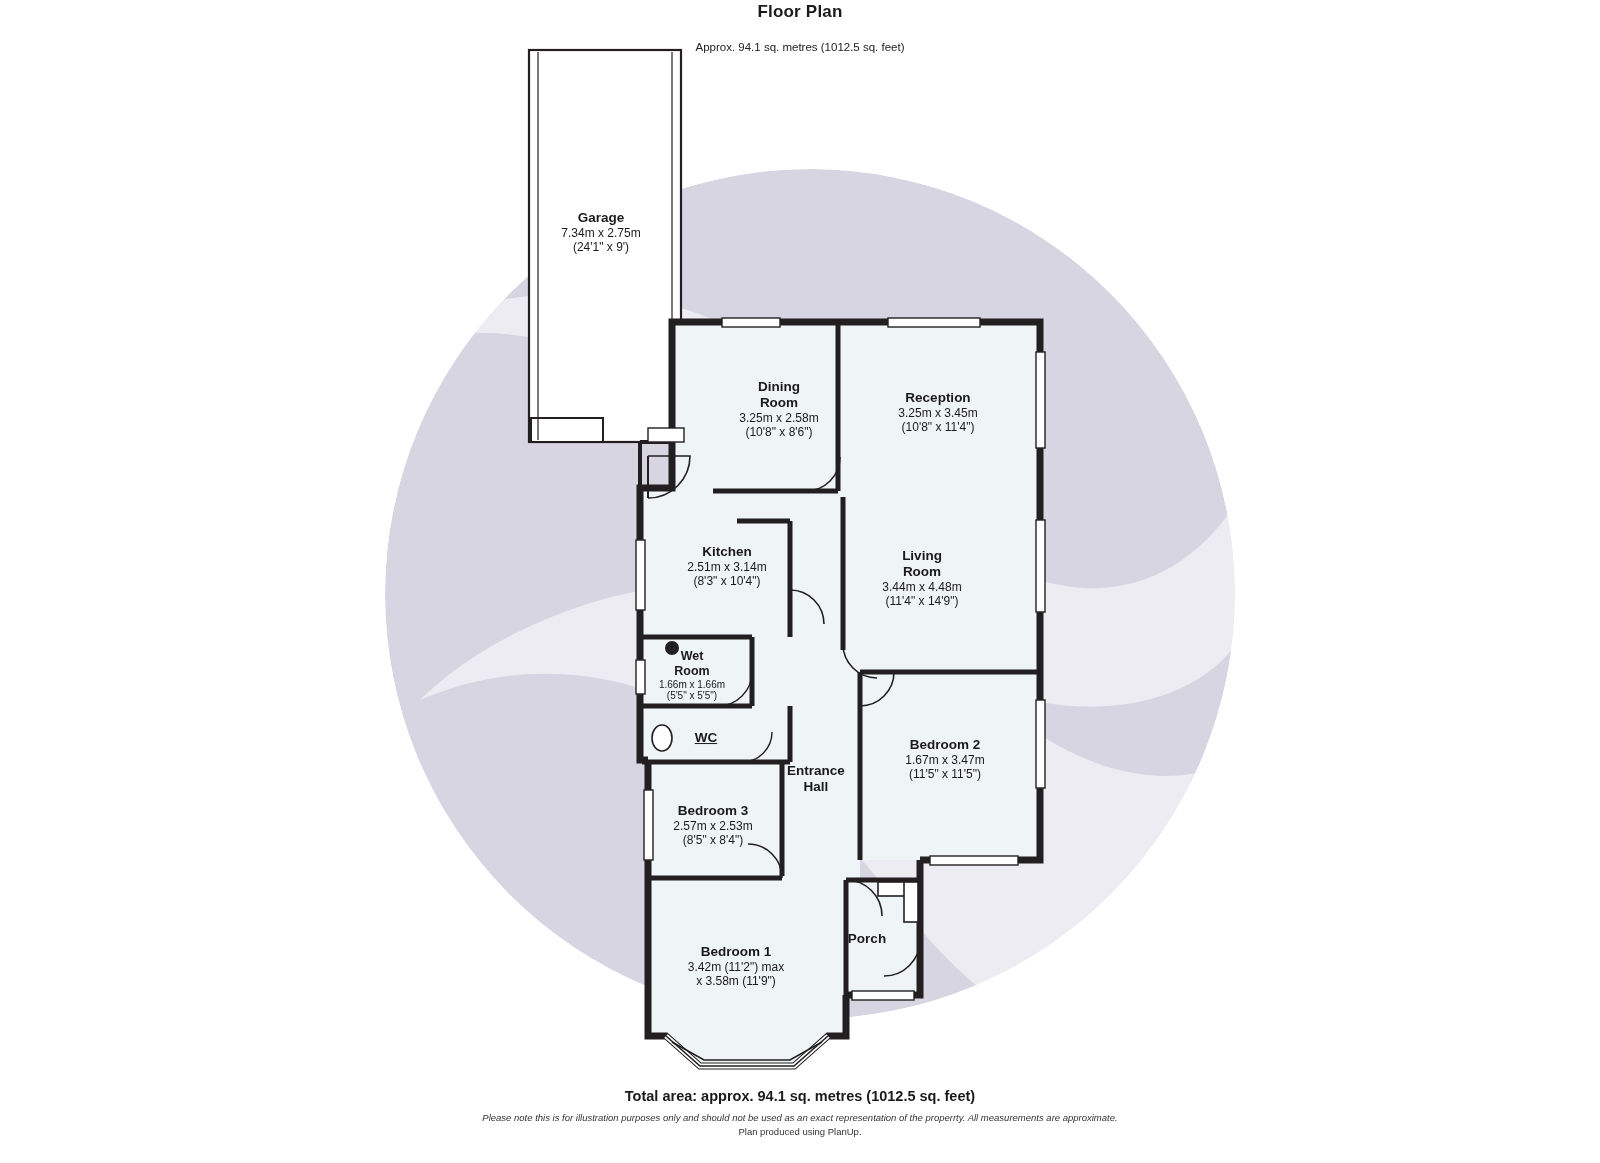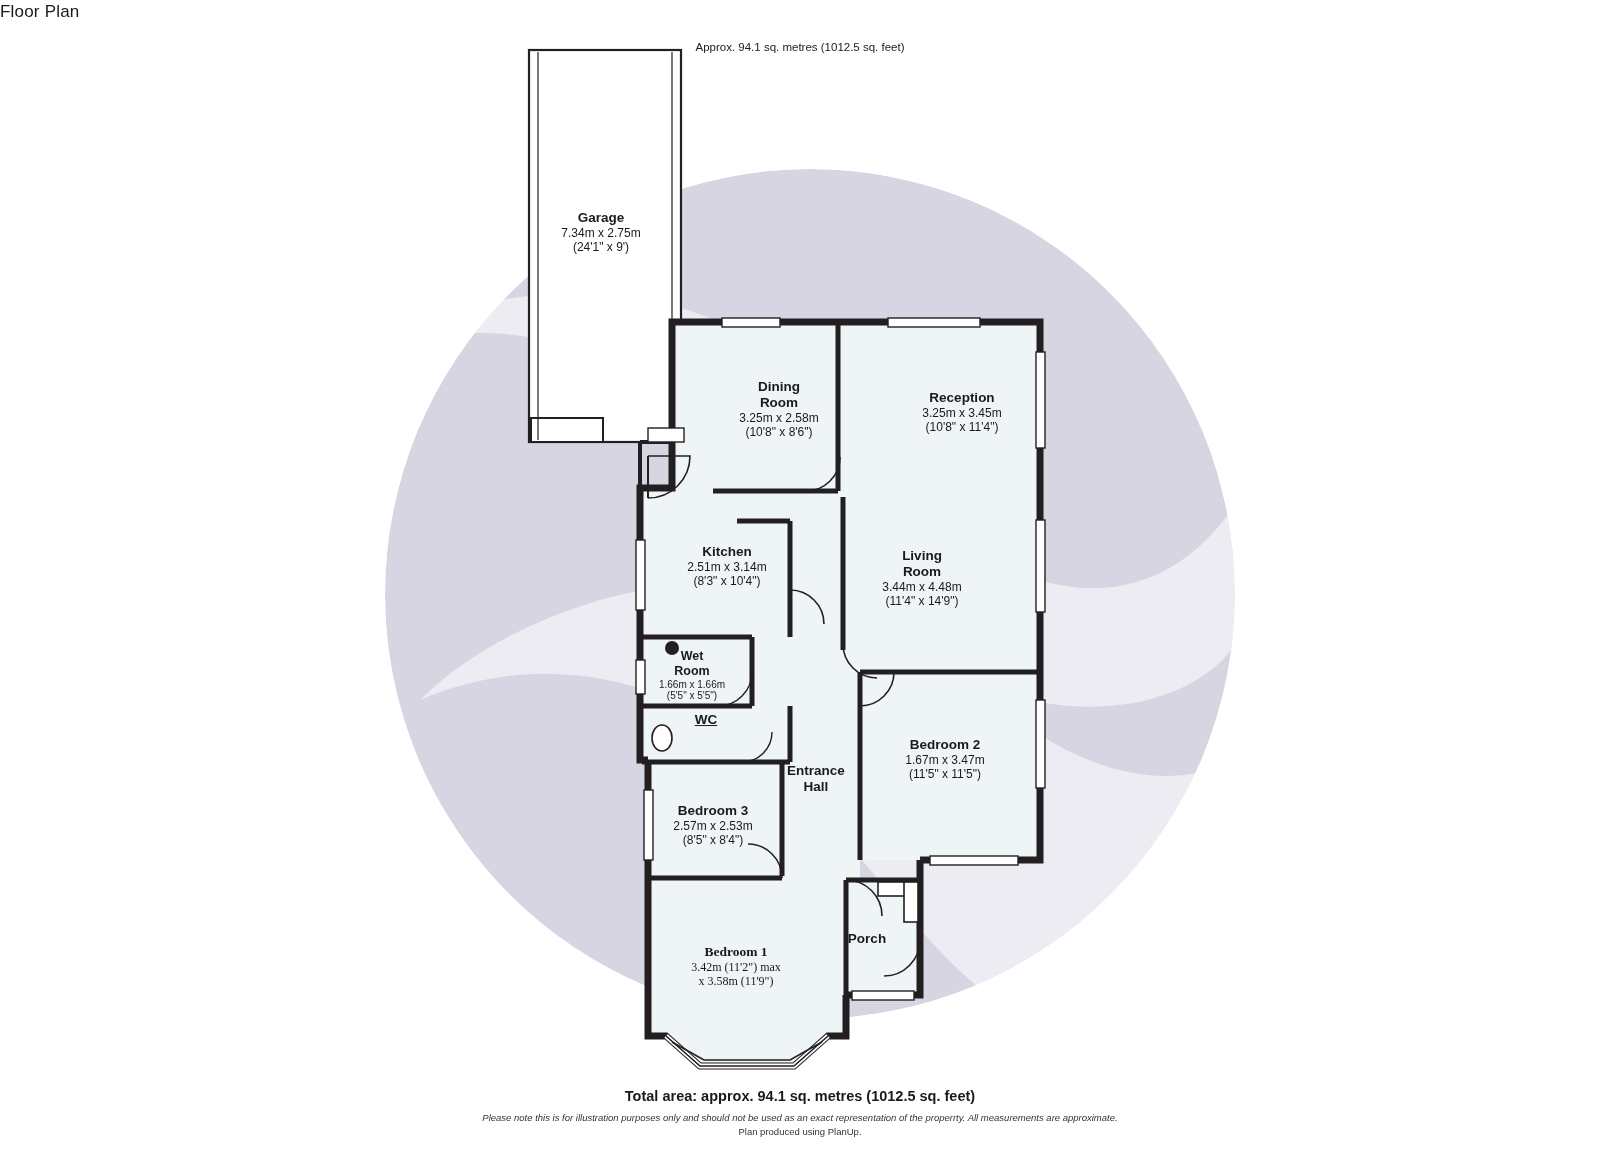--- a/index.html
+++ b/index.html
@@ -19,22 +19,23 @@
     position: absolute;
     inset: 0;
     width: 1600px;
     height: 1163px;
   }
   .title {
     position: absolute;
     left: 0;
     right: 0;
     top: 2px;
+    text-align: center;
     font-size: 17px;
-    font-weight: normal;
+    font-weight: bold;
     letter-spacing: 0.2px;
   }
   .subtitle {
     position: absolute;
     left: 0;
     right: 0;
     top: 41px;
     text-align: center;
     font-size: 11.5px;
     color: #222;
@@ -243,21 +244,21 @@
     <span class="room-dim">(24'1" x 9')</span>
   </div>
 
   <div class="room-label" style="left:779px; top:409px;">
     <span class="room-name">Dining</span>
     <span class="room-name">Room</span>
     <span class="room-dim">3.25m x 2.58m</span>
     <span class="room-dim">(10'8" x 8'6")</span>
   </div>
 
-  <div class="room-label" style="left:938px; top:412px;margin-left:24px;">
+  <div class="room-label" style="left:938px; top:412px;">
     <span class="room-name">Reception</span>
     <span class="room-dim">3.25m x 3.45m</span>
     <span class="room-dim">(10'8" x 11'4")</span>
   </div>
 
   <div class="room-label" style="left:922px; top:578px;">
     <span class="room-name">Living</span>
     <span class="room-name">Room</span>
     <span class="room-dim">3.44m x 4.48m</span>
     <span class="room-dim">(11'4" x 14'9")</span>
@@ -269,42 +270,42 @@
     <span class="room-dim">(8'3" x 10'4")</span>
   </div>
 
   <div class="room-label small" style="left:692px; top:676px;">
     <span class="room-name">Wet</span>
     <span class="room-name">Room</span>
     <span class="room-dim">1.66m x 1.66m</span>
     <span class="room-dim">(5'5" x 5'5")</span>
   </div>
 
-  <div class="room-label" style="left:706px; top:720px;text-decoration:underline;">
+  <div class="room-label" style="left:706px; top:738px;text-decoration:underline;">
     <span class="room-name">WC</span>
   </div>
 
   <div class="room-label" style="left:816px; top:779px;">
     <span class="room-name">Entrance</span>
     <span class="room-name">Hall</span>
   </div>
 
   <div class="room-label" style="left:945px; top:759px;">
     <span class="room-name">Bedroom 2</span>
     <span class="room-dim">1.67m x 3.47m</span>
     <span class="room-dim">(11'5" x 11'5")</span>
   </div>
 
   <div class="room-label" style="left:713px; top:825px;">
     <span class="room-name">Bedroom 3</span>
     <span class="room-dim">2.57m x 2.53m</span>
     <span class="room-dim">(8'5" x 8'4")</span>
   </div>
 
-  <div class="room-label" style="left:736px; top:966px;font-family:Liberation Serif, serif;">
+  <div class="room-label" style="left:736px; top:966px;">
     <span class="room-name">Bedroom 1</span>
     <span class="room-dim">3.42m (11'2") max</span>
     <span class="room-dim">x 3.58m (11'9")</span>
   </div>
 
   <div class="room-label" style="left:867px; top:939px;">
     <span class="room-name">Porch</span>
   </div>
 
   <div class="total-area">Total area: approx. 94.1 sq. metres (1012.5 sq. feet)</div>

